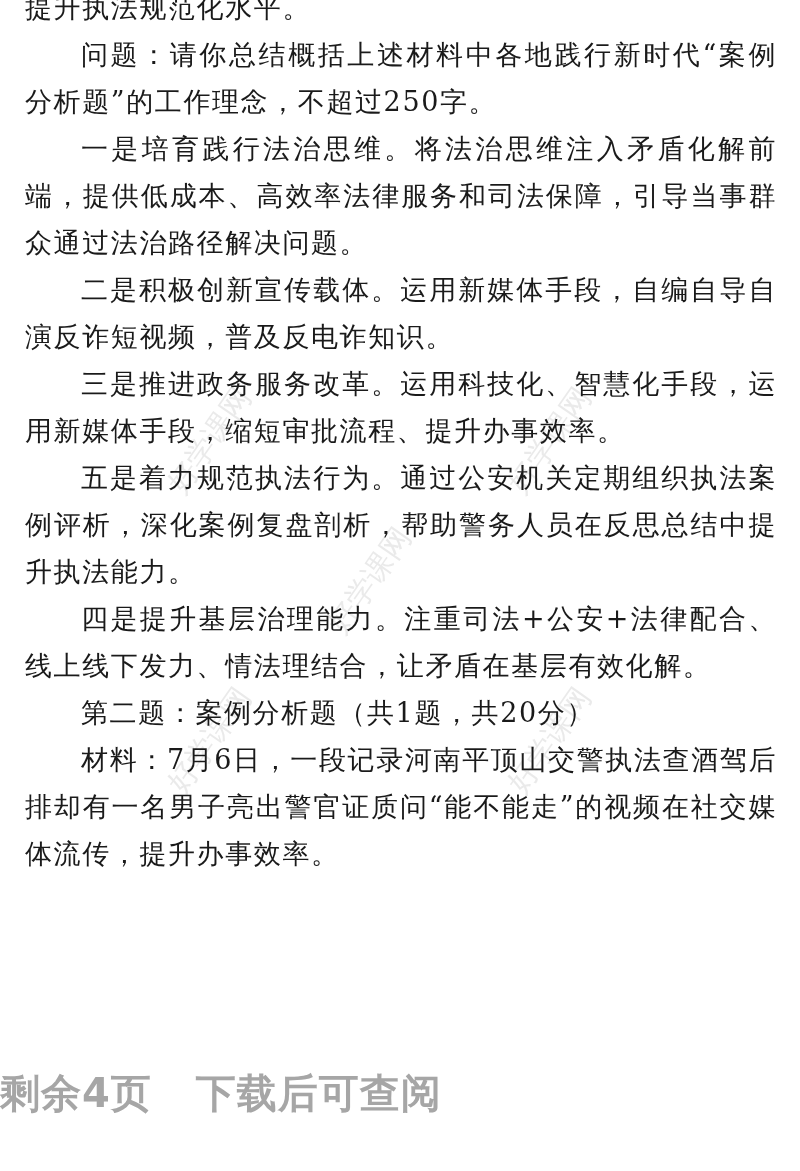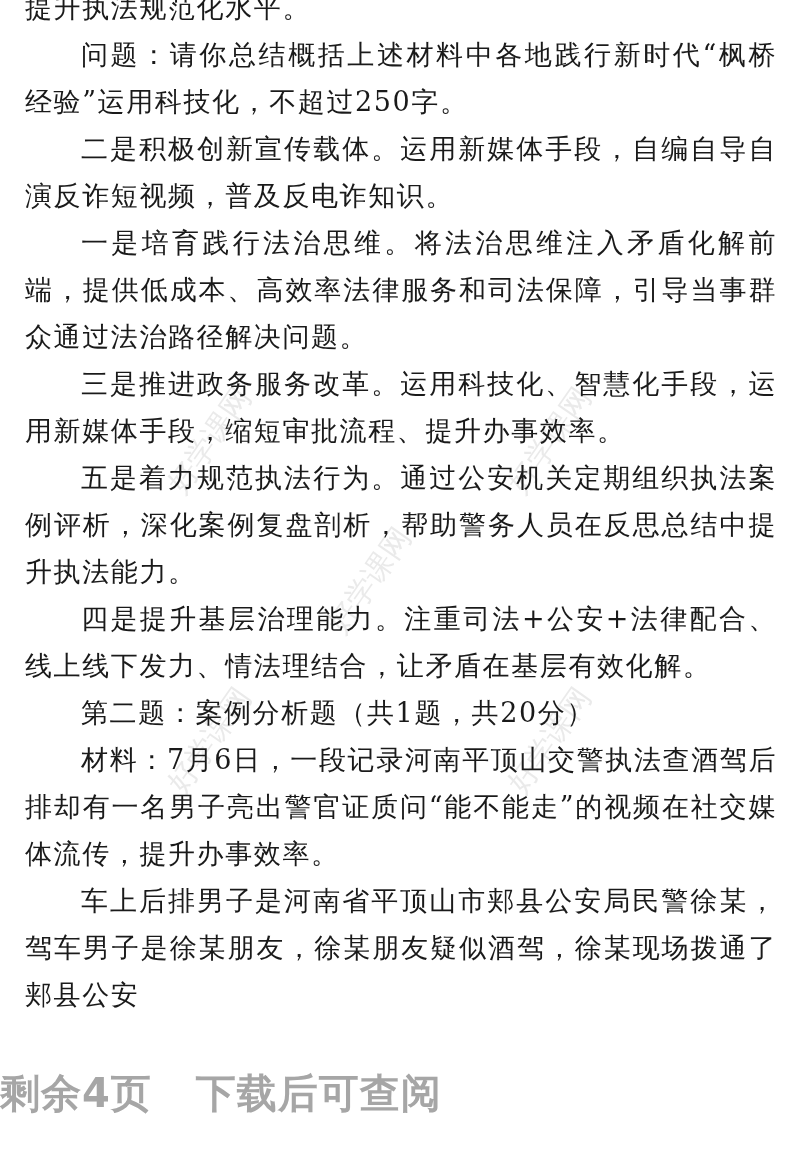--- a/index.html
+++ b/index.html
@@ -34,27 +34,26 @@
 <div class="page">
 
   <div class="watermark" style="left:150px; top:420px;">好学课网</div>
   <div class="watermark" style="left:490px; top:420px;">好学课网</div>
   <div class="watermark" style="left:310px; top:560px;">好学课网</div>
   <div class="watermark" style="left:150px; top:720px;">好学课网</div>
   <div class="watermark" style="left:490px; top:720px;">好学课网</div>
 
   <div class="doc">
     <p>提升执法规范化水平。</p>
-    <p class="indent">问题：请你总结概括上述材料中各地践行新时代“枫桥经验”运用科技化，不超过250字。</p>
+    <p class="indent">问题：请你总结概括上述材料中各地践行新时代“案例分析题”的工作理念，不超过250字。</p>
+    <p class="indent">一是培育践行法治思维。将法治思维注入矛盾化解前端，提供低成本、高效率法律服务和司法保障，引导当事群众通过法治路径解决问题。</p>
     <p class="indent">二是积极创新宣传载体。运用新媒体手段，自编自导自演反诈短视频，普及反电诈知识。</p>
-    <p class="indent">一是培育践行法治思维。将法治思维注入矛盾化解前端，提供低成本、高效率法律服务和司法保障，引导当事群众通过法治路径解决问题。</p>
     <p class="indent">三是推进政务服务改革。运用科技化、智慧化手段，运用新媒体手段，缩短审批流程、提升办事效率。</p>
     <p class="indent">五是着力规范执法行为。通过公安机关定期组织执法案例评析，深化案例复盘剖析，帮助警务人员在反思总结中提升执法能力。</p>
     <p class="indent">四是提升基层治理能力。注重司法+公安+法律配合、线上线下发力、情法理结合，让矛盾在基层有效化解。</p>
     <p class="indent">第二题：案例分析题（共1题，共20分）</p>
     <p class="indent">材料：7月6日，一段记录河南平顶山交警执法查酒驾后排却有一名男子亮出警官证质问“能不能走”的视频在社交媒体流传，提升办事效率。</p>
-    <p class="indent">车上后排男子是河南省平顶山市郏县公安局民警徐某，驾车男子是徐某朋友，徐某朋友疑似酒驾，徐某现场拨通了郏县公安</p>
   </div>
 
   <div class="footer">
     <span>剩余4页</span><span class="gap"></span><span>下载后可查阅</span>
   </div>
 </div>
 
 </body></html>

